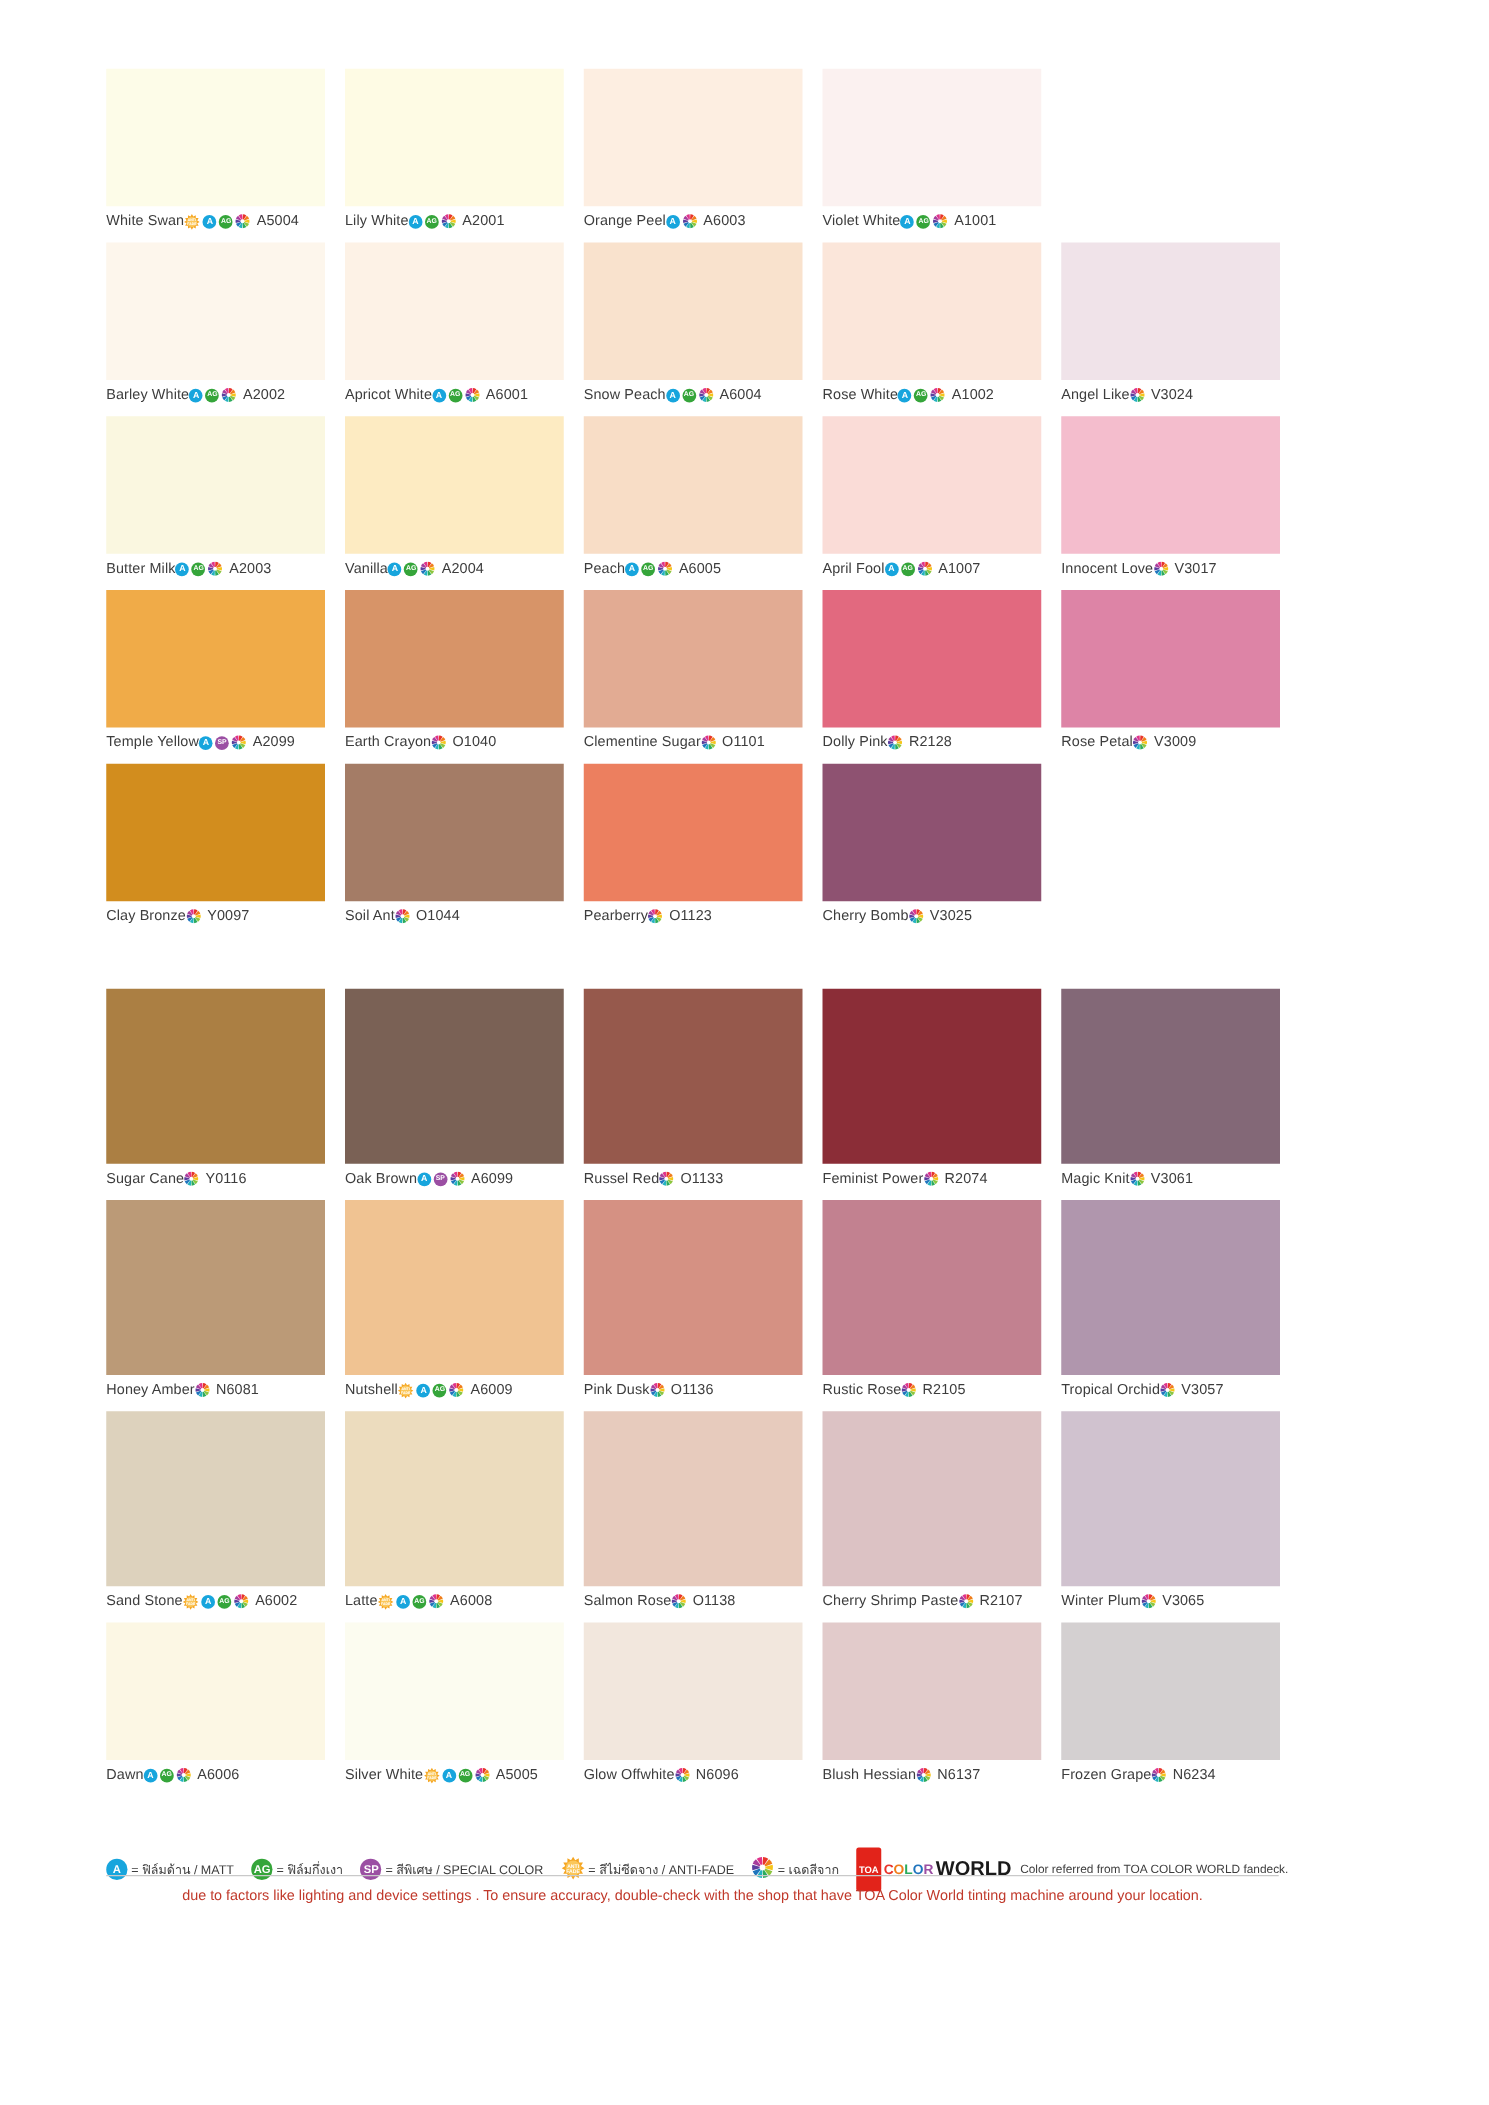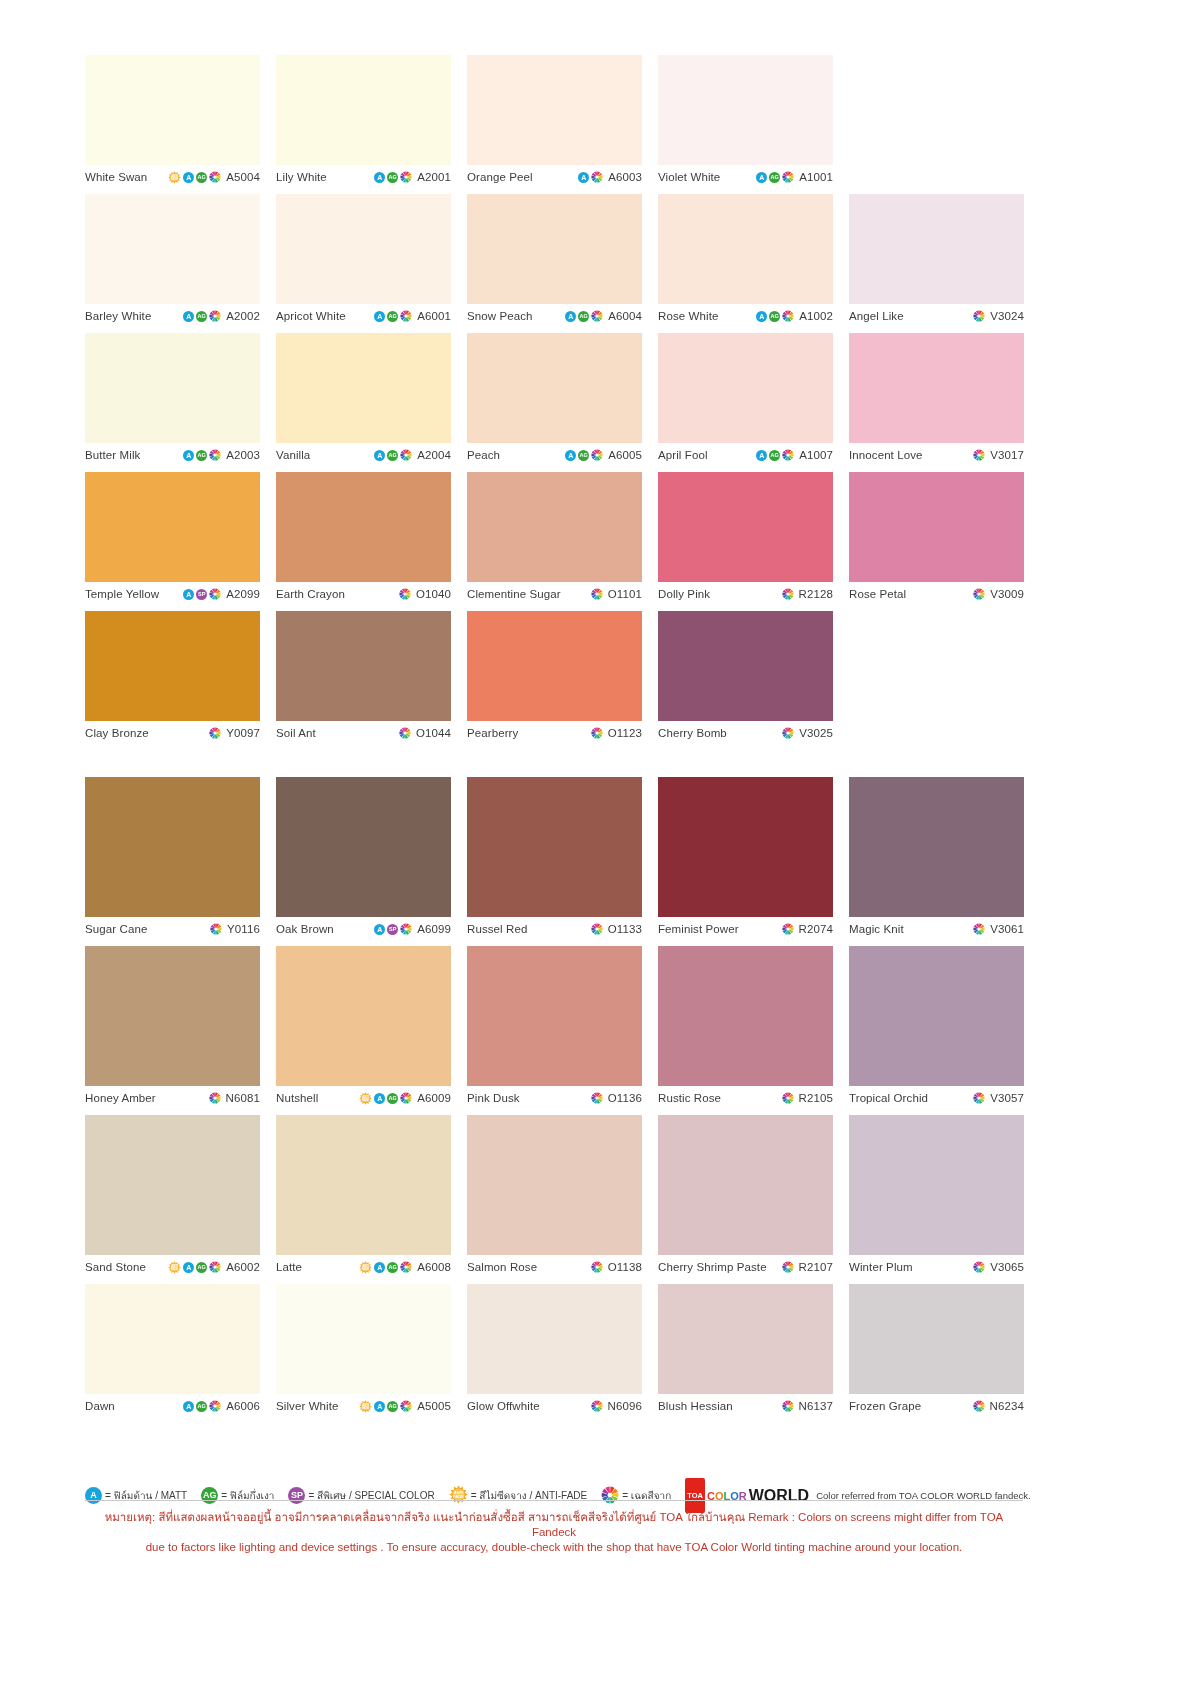--- a/index.html
+++ b/index.html
@@ -17,39 +17,39 @@
     position:absolute;
     left:85px; top:55px;
     width:938px;
   }
   .row {
     display:grid;
     grid-template-columns: repeat(5, 175px);
     column-gap: 16px;
     margin-bottom: 5px;
   }
-  .row.gap-after { margin-bottom: 32px; }
+  .row.gap-after { margin-bottom: 46px; }
 
   .swatch-cell {
     width:175px;
     display:flex;
     flex-direction:column;
   }
   .chip {
     width:175px;
     height:110px;
     display:block;
   }
   .chip.tall { height:140px; }
 
   .caption {
     height:24px;
     display:flex;
     align-items:center;
-    justify-content:space-between;
+    justify-content:flex-start;
     padding-top:0;
     white-space:nowrap;
   }
   .cname {
     font-size:11.5px;
     color:#3d3d3d;
     letter-spacing:0.1px;
     flex:0 0 auto;
   }
   .cright {
@@ -1338,15 +1338,14 @@
     <span class="cw-logo">
       <span class="cw-toa">TOA</span>
       <span class="cw-color"><span style="color: rgb(232, 52, 42);">C</span><span style="color: rgb(240, 125, 27);">O</span><span style="color: rgb(43, 171, 92);">L</span><span style="color: rgb(31, 116, 189);">O</span><span style="color: rgb(155, 79, 163);">R</span></span>
       <span class="cw-world">WORLD</span>
       <span class="cw-ref" style="margin-left: 5px;">Color referred from TOA COLOR WORLD fandeck.</span>
     </span>
   </div>
 <div id="divider"></div>
 
 <div id="remark">
-  <span class="ln">หมายเหตุ: สีที่แสดงผลหน้าจออยู่นี้ อาจมีการคลาดเคลื่อนจากสีจริง แนะนำก่อนสั่งซื้อสี สามารถเช็คสีจริงได้ที่ศูนย์ TOA ใกล้บ้านคุณ Remark : Colors on screens might differ from TOA Fandeck</span>
   <span class="ln">due to factors like lighting and device settings . To ensure accuracy, double-check with the shop that have TOA Color World tinting machine around your location.</span>
 </div>
 
 </body></html>

